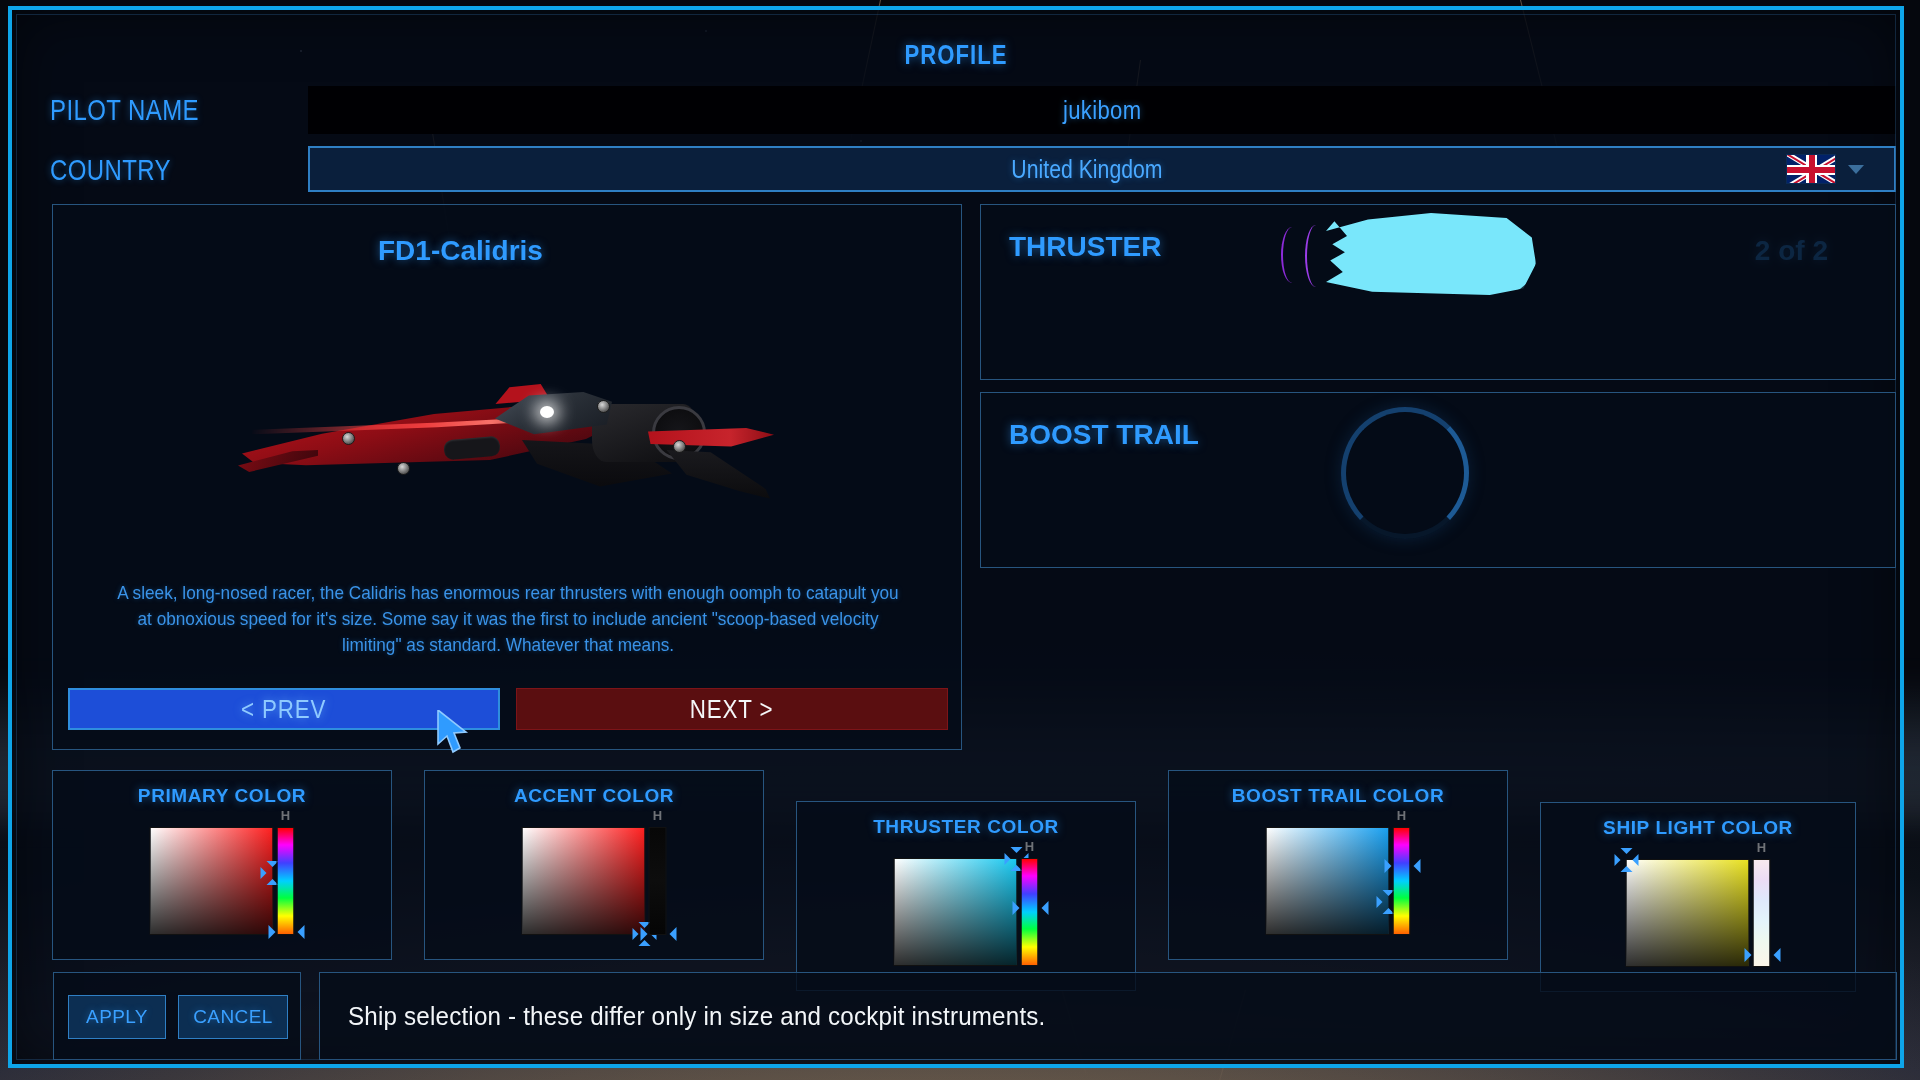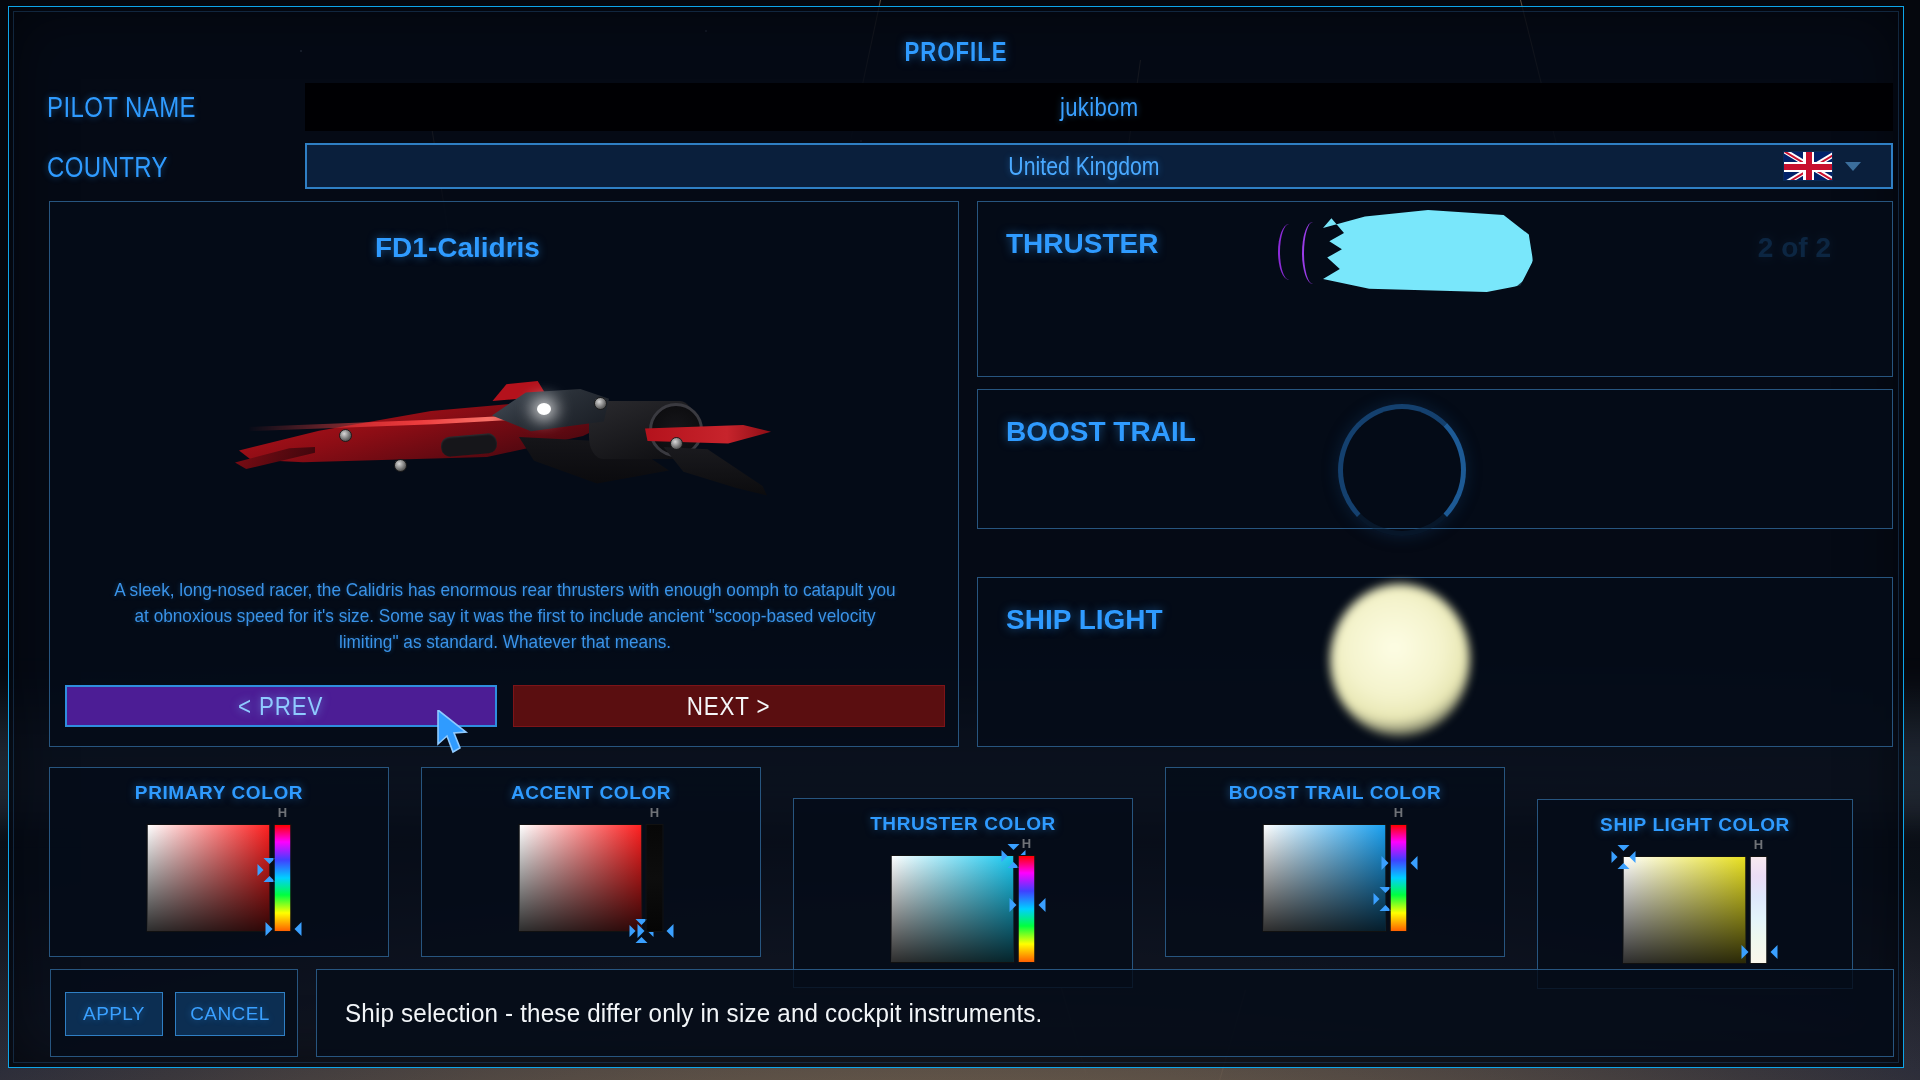--- a/index.html
+++ b/index.html
@@ -32,21 +32,21 @@
   }
   .streak {
     position: absolute; background: linear-gradient(180deg, rgba(170,140,110,.55), rgba(170,140,110,0));
     width: 1px; transform-origin: top;
   }
 
   
   #frame {
     position: absolute;
     left: 8px; top: 6px; width: 1896px; height: 1062px;
-    border: 1px solid #0ea5e9;
+    border: 4px solid #0ea5e9;
     background: rgba(5, 11, 24, .80);
     box-shadow: inset 0 0 60px rgba(0,0,0,.55);
   }
   #frame::after {
     content:""; position:absolute; left:4px; top:4px; right:4px; bottom:4px;
     border:1px solid rgba(36,78,120,.45); pointer-events:none;
   }
 
   
   #profile-title {
@@ -202,38 +202,38 @@
     text-shadow: 0 0 6px rgba(47,155,255,.35);
   }
 
   .navbtn {
     position: absolute; top: 678px; height: 42px;
     display: flex; align-items: center; justify-content: center;
     font-size: 26px; letter-spacing: 1px; transform-origin: center;
   }
   #prev-btn {
     left: 56px; width: 432px;
-    background: #4c1d95; border: 2px solid #2f8ede; color: #8fcaff;
+    background: #1d4ed8; border: 2px solid #2f8ede; color: #8fcaff;
     text-shadow: 0 0 9px rgba(120,200,255,.6);
   }
   #next-btn {
     left: 504px; width: 432px;
     background: #5a0e10; border: 1px solid #7d1418; color: #f4f6f8;
   }
   .navbtn span { transform: scaleX(.86); display: inline-block; }
 
   #cursor {
     position: absolute; left: 436px; top: 710px; width: 0; height: 0;
     z-index: 40; pointer-events: none;
   }
   #cursor svg { position: absolute; left: 0; top: 0; }
 
   
   #thruster-panel  { left: 968px; top: 194px;  width: 916px; height: 176px; }
-  #boost-panel     { left: 968px; top: 382px;  width: 916px; height: 140px; }
+  #boost-panel     { left: 968px; top: 382px;  width: 916px; height: 176px; }
   #light-panel     { left: 968px; top: 570px;  width: 916px; height: 170px; }
   .fx-title {
     position: absolute; left: 28px; top: 26px;
     font-size: 28px; font-weight: bold; color: #2f9bff;
     text-shadow: 0 0 10px rgba(47,155,255,.5);
   }
 
   #thruster-flame {
     position: absolute; left: 345px; top: 8px; width: 210px; height: 82px;
     background: #79e7fb;
@@ -412,24 +412,20 @@
     <div class="arc" id="arc1"></div>
     <div class="arc" id="arc2"></div>
     <div id="thruster-flame"></div>
   </div>
 
   <div id="boost-panel" class="panel">
     <div class="fx-title">BOOST TRAIL</div>
     <div id="boost-ring"></div>
   </div>
 
-  <div id="light-panel" class="panel">
-    <div class="fx-title">SHIP LIGHT</div>
-    <div id="light-orb"></div>
-  </div>
 
   <div id="pickers-host">
       <div class="picker" style="left: 40px; width: 340px;">
         <div class="picker-title">PRIMARY COLOR</div>
         <div class="sv-wrap"><div class="sv" style="background: linear-gradient(rgba(0, 0, 0, 0) 0%, rgba(0, 0, 0, 0.82) 100%), linear-gradient(90deg, rgb(255, 255, 255) 0%, rgb(255, 32, 32) 100%);"><div class="marker" style="left: 100%; top: 42%;">
               <i class="mt"></i>
               <i class="mb"></i>
               <i class="ml"></i>
               <i class="mr"></i>
             </div></div><div class="hue" style="background: linear-gradient(rgb(255, 0, 0), rgb(255, 0, 255) 16%, rgb(64, 64, 255) 33%, rgb(0, 208, 255) 50%, rgb(0, 255, 64) 66%, rgb(255, 255, 0) 83%, rgb(255, 96, 0) 100%);"><div class="hue-label">H</div><div class="hmarker" style="top: 98%;">

